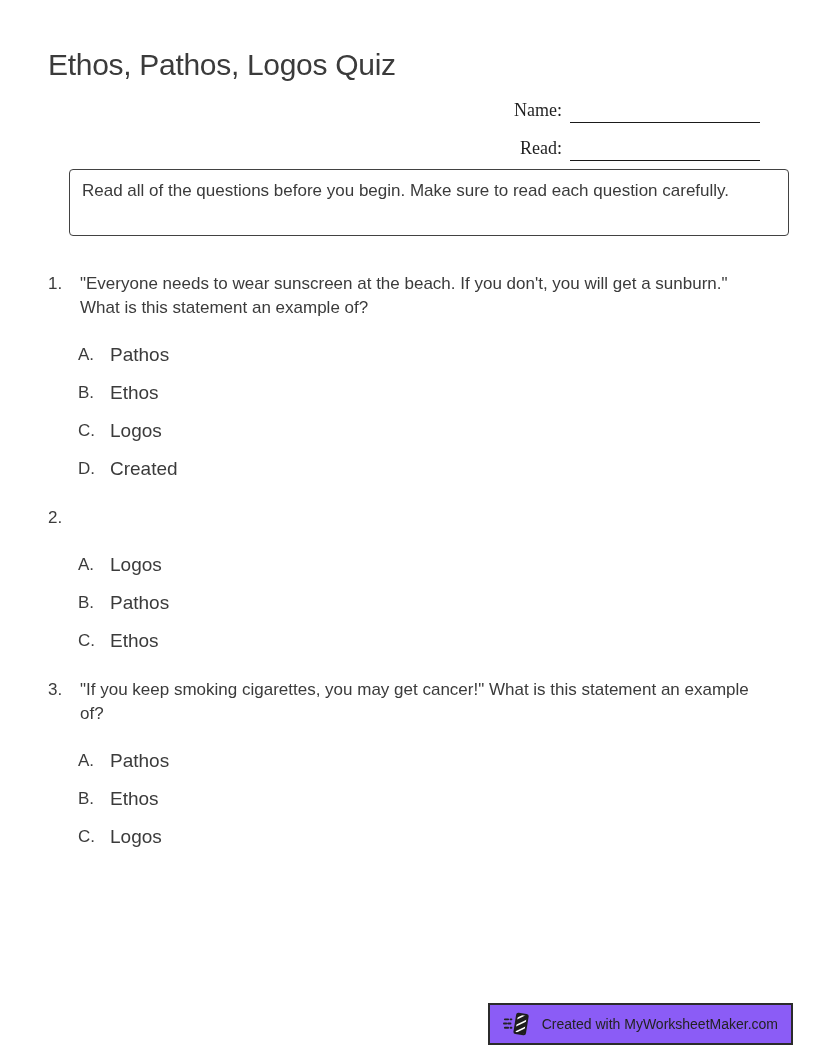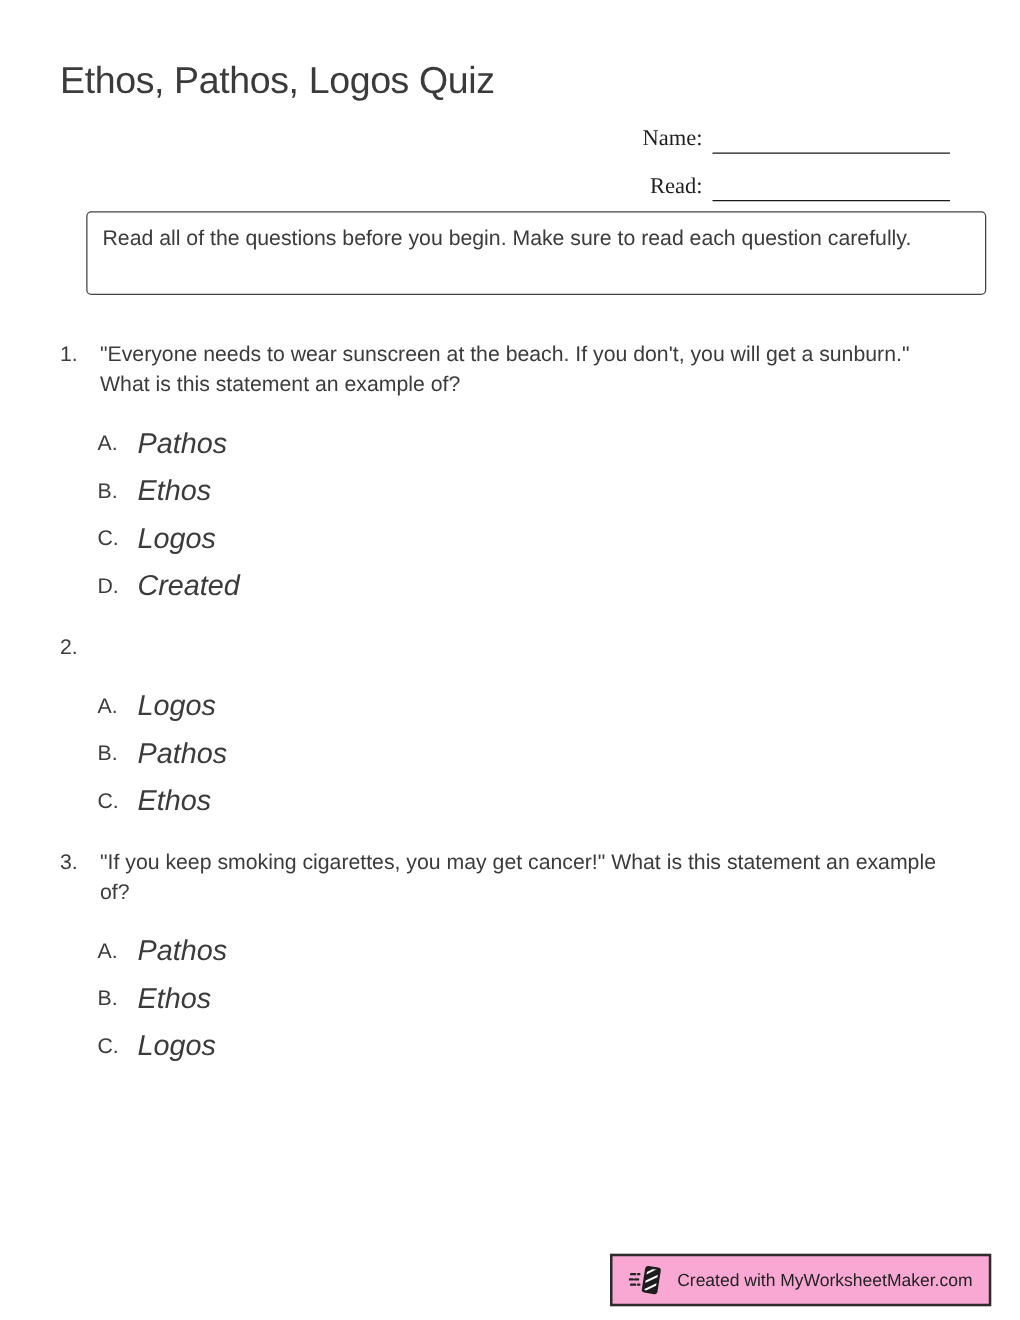--- a/index.html
+++ b/index.html
@@ -95,34 +95,34 @@
   .option {
     display: flex;
     margin-bottom: 17px;
     line-height: 21px;
   }
   .option-letter {
     width: 32px;
     flex: 0 0 32px;
     font-size: 17px;
   }
-  .option-text { font-size: 23px; font-style: italic; }
+  .option-text { font-size: 19px; }
 
   
   .footer-badge {
     position: absolute;
     right: 10px;
     bottom: 11px;
     height: 42px;
     display: flex;
     align-items: center;
     gap: 9px;
     padding: 0 13px;
     border: 2px solid #2b2b2b;
-    background: #f9a8d4;
+    background: #8b5cf6;
   }
   .badge-icon { width: 30px; height: 30px; flex: 0 0 30px; }
   .badge-text {
     font-size: 14px;
     color: #222222;
     white-space: nowrap;
   }
 </style>
 </head>
 <body>

